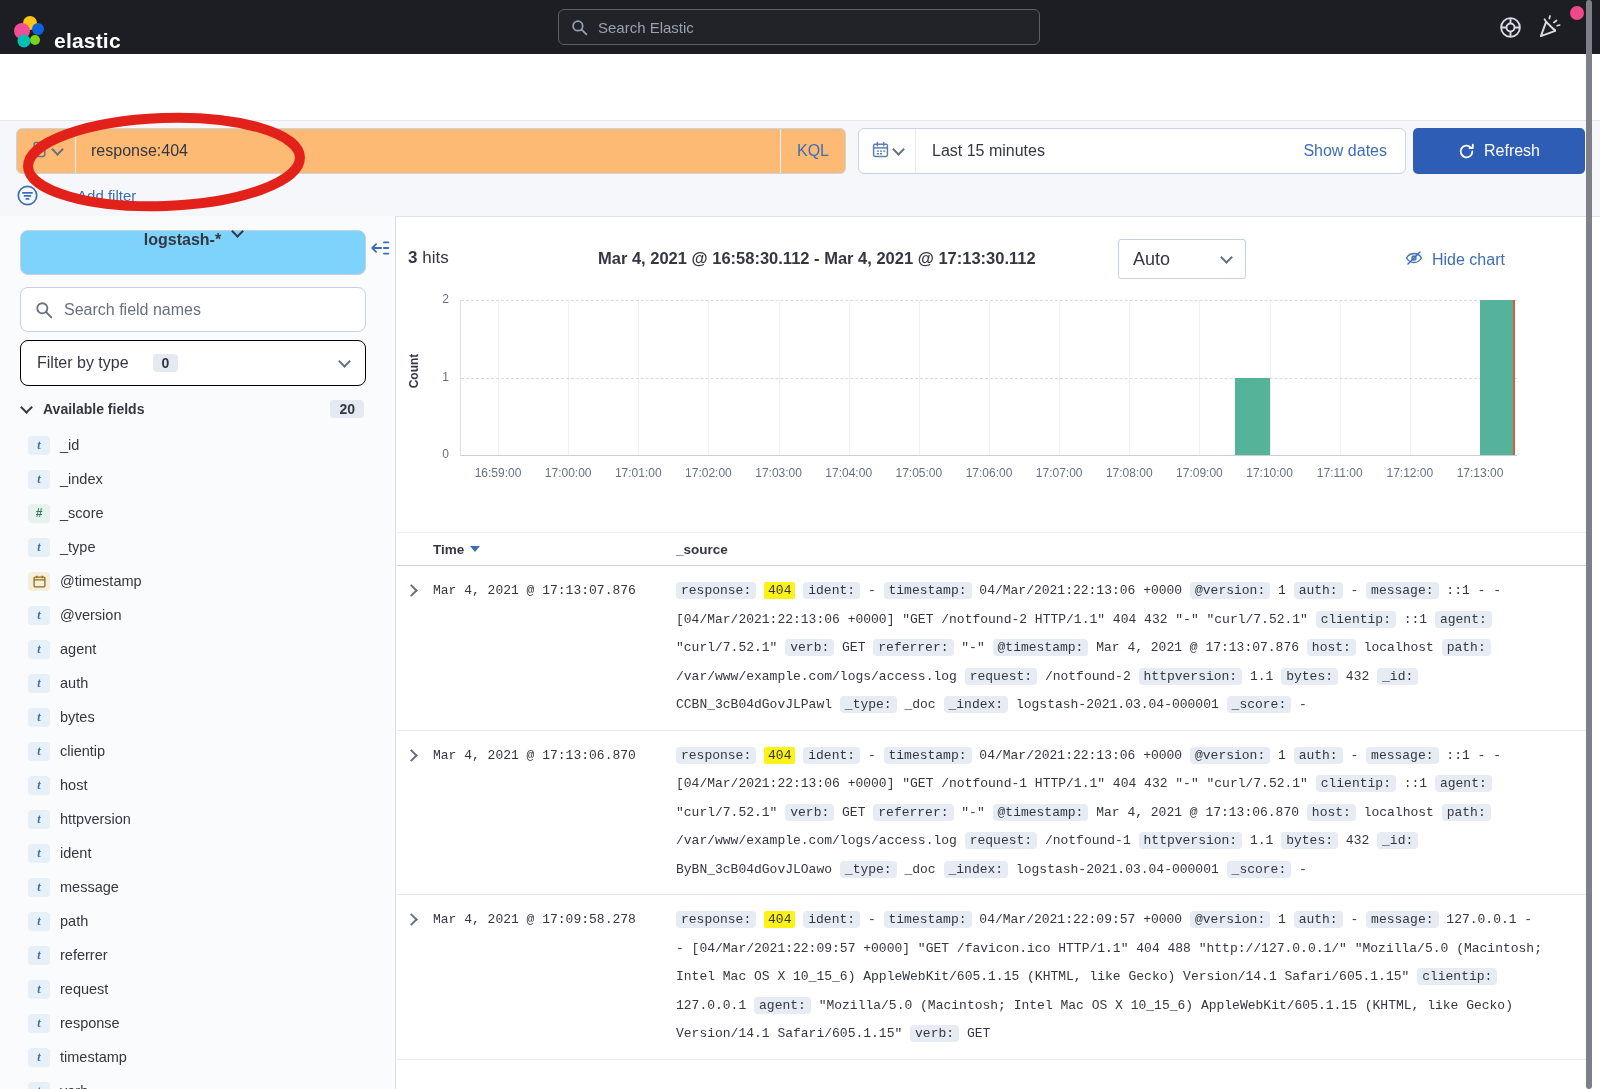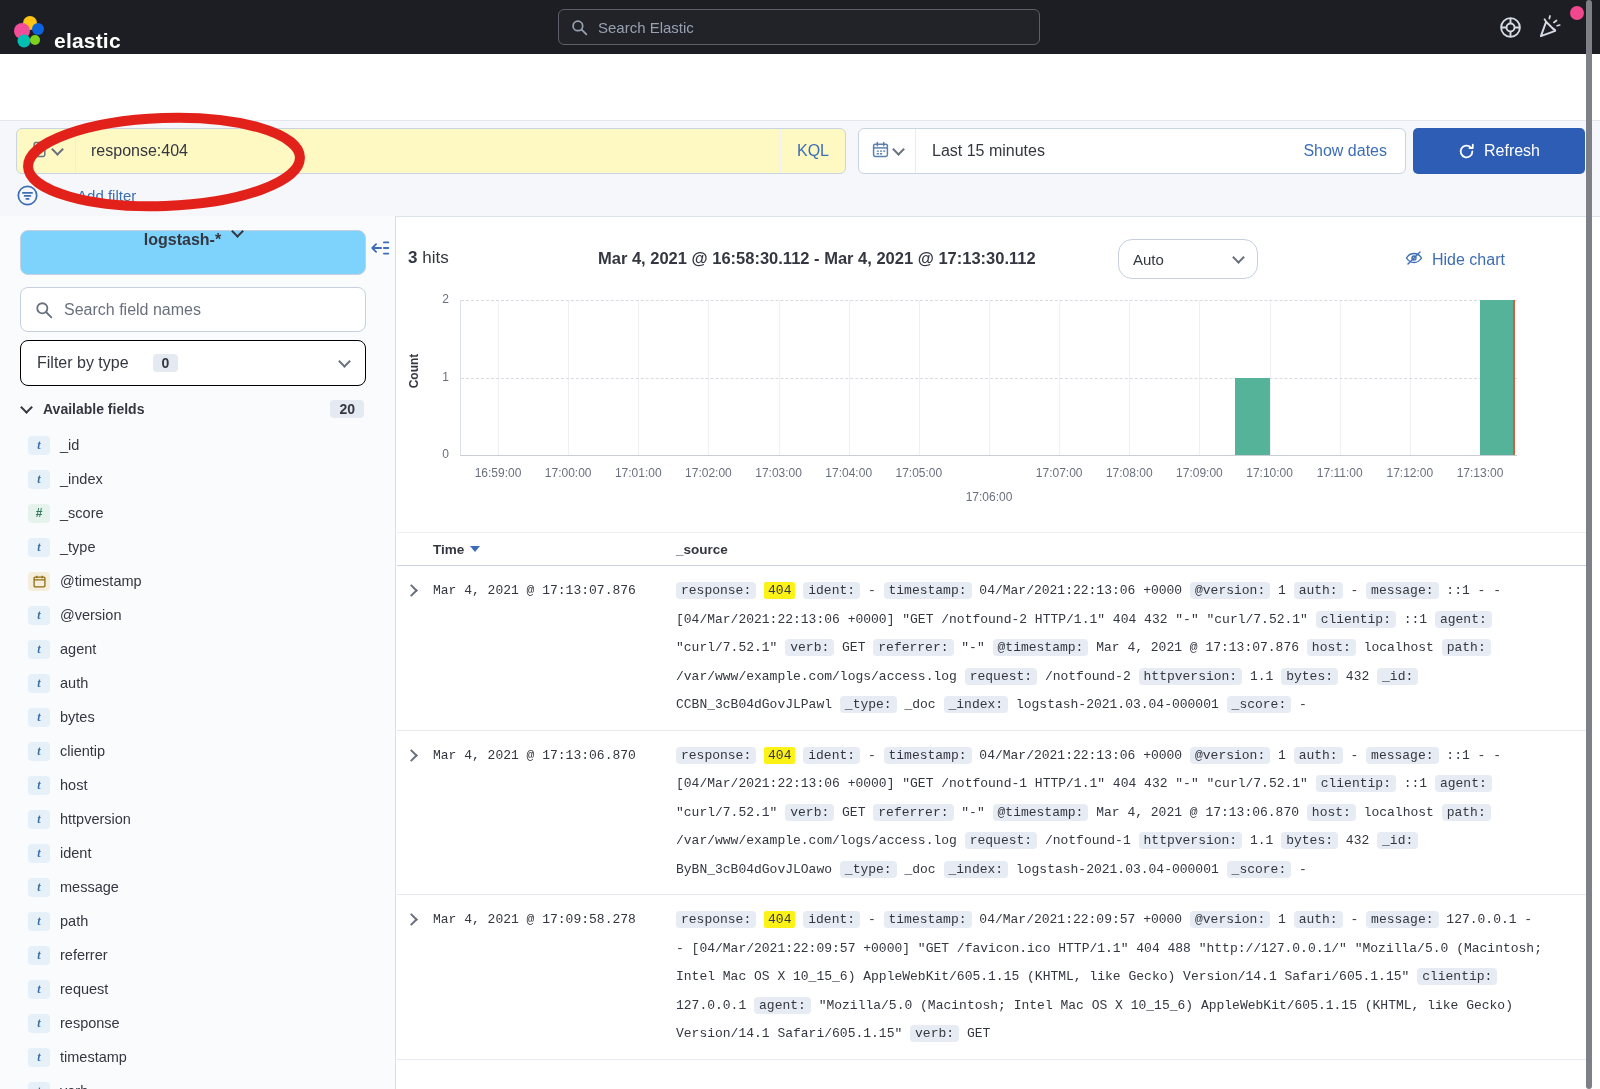--- a/index.html
+++ b/index.html
@@ -30,21 +30,21 @@
   #appbadge{position:absolute;left:72px;top:70px;width:34px;height:34px;border-radius:7px;
             background:#45b1a4;color:#fff;font-weight:700;font-size:16px;display:flex;
             align-items:center;justify-content:center;}
   #page-title{position:absolute;left:132px;top:78px;font-size:17px;font-weight:500;}
   #nav-actions{position:absolute;right:56px;top:78px;display:flex;gap:34px;}
   .nav-link{color:#3d6db5;font-size:16px;text-decoration:none;}
 
   
   #querystrip{position:absolute;left:0;top:121px;width:1600px;height:95px;background:#f5f7fa;
               border-bottom:1px solid #dde3ec;}
-  #qbox{position:absolute;left:16px;top:7px;width:830px;height:46px;background:#fef9c3;
+  #qbox{position:absolute;left:16px;top:7px;width:830px;height:46px;background:#fdba74;
         border:1px solid #c9d4e2;border-radius:6px;display:flex;align-items:center;box-sizing:border-box;}
   #qsaved{width:58px;height:100%;display:flex;align-items:center;justify-content:center;gap:5px;
           border-right:1px solid #e8edf3;color:#69707d;}
   #qtext{flex:1;padding-left:15px;font-size:16px;color:#343741;}
   #qlang{padding:0 16px;color:#3d6db5;font-size:16px;border-left:1px solid #eef1f6;line-height:44px;}
   #dategroup{position:absolute;left:858px;top:7px;width:548px;height:46px;background:#fff;
              border:1px solid #c9d4e2;border-radius:6px;display:flex;align-items:center;box-sizing:border-box;}
   #calbtn{width:56px;height:100%;display:flex;align-items:center;justify-content:center;gap:5px;
           border-right:1px solid #e8edf3;color:#5a7fb0;}
   #timerange-label{flex:1;padding-left:16px;font-size:16px;}
@@ -94,23 +94,23 @@
   .fbadge{width:22px;height:19px;border-radius:4px;display:flex;align-items:center;justify-content:center;
           font-size:12px;font-weight:700;font-family:"Liberation Serif",serif;font-style:italic;}
   .fbadge.t-string{background:#e6f0f8;color:#3c6fa6;}
   .fbadge.t-number{background:#e6f2ec;color:#367a5d;font-style:normal;font-family:"Liberation Sans",sans-serif;}
   .fbadge.t-date{background:#f5eedd;color:#8f6c12;}
 
   
   #hits{position:absolute;left:408px;top:248px;font-size:17px;}
   #hits b{font-weight:700;}
   #trange{position:absolute;left:598px;top:249px;font-size:16.5px;font-weight:600;}
-  #autosel{position:absolute;left:1118px;top:239px;width:140px;height:40px;background:#fff;
-           border:1px solid #c6d0df;border-radius:14px;display:flex;align-items:center;
-           padding:0 14px;box-sizing:border-box;font-size:15px;}
+  #autosel{position:absolute;left:1118px;top:239px;width:128px;height:40px;background:#fff;
+           border:1px solid #c6d0df;border-radius:3px;display:flex;align-items:center;
+           padding:0 14px;box-sizing:border-box;font-size:18px;}
   #autosel .cdown{margin-left:auto;}
   #hidechart{position:absolute;left:1404px;top:248px;display:flex;align-items:center;gap:8px;
              color:#3d6db5;font-size:16px;}
 
   
   #chart{position:absolute;left:396px;top:292px;width:1192px;height:236px;}
   #plot{position:absolute;left:64px;top:8px;width:1056px;height:155px;
         border-left:1px solid #dde1e8;border-bottom:1px solid #c9ced6;}
   #ylab{position:absolute;left:-4px;top:72px;width:44px;text-align:center;font-size:12px;
         font-weight:700;transform:rotate(-90deg);}
@@ -403,21 +403,21 @@
         <div class="xtick" data-interactable="false" style="left: 137.286px;">17:01:00</div>
         <div class="vgrid" data-interactable="false" style="left: 247.429px;"></div>
         <div class="xtick" data-interactable="false" style="left: 207.429px;">17:02:00</div>
         <div class="vgrid" data-interactable="false" style="left: 317.571px;"></div>
         <div class="xtick" data-interactable="false" style="left: 277.571px;">17:03:00</div>
         <div class="vgrid" data-interactable="false" style="left: 387.714px;"></div>
         <div class="xtick" data-interactable="false" style="left: 347.714px;">17:04:00</div>
         <div class="vgrid" data-interactable="false" style="left: 457.857px;"></div>
         <div class="xtick" data-interactable="false" style="left: 417.857px;">17:05:00</div>
         <div class="vgrid" data-interactable="false" style="left: 528px;"></div>
-        <div class="xtick" data-interactable="false" style="left: 488px; margin-top: 24px;">17:06:00</div>
+        <div class="xtick" data-interactable="false" style="left: 488px;">17:06:00</div>
         <div class="vgrid" data-interactable="false" style="left: 598.143px;"></div>
         <div class="xtick" data-interactable="false" style="left: 558.143px;">17:07:00</div>
         <div class="vgrid" data-interactable="false" style="left: 668.286px;"></div>
         <div class="xtick" data-interactable="false" style="left: 628.286px;">17:08:00</div>
         <div class="vgrid" data-interactable="false" style="left: 738.429px;"></div>
         <div class="xtick" data-interactable="false" style="left: 698.429px;">17:09:00</div>
         <div class="vgrid" data-interactable="false" style="left: 808.571px;"></div>
         <div class="xtick" data-interactable="false" style="left: 768.571px;">17:10:00</div>
         <div class="vgrid" data-interactable="false" style="left: 878.714px;"></div>
         <div class="xtick" data-interactable="false" style="left: 838.714px;">17:11:00</div>

